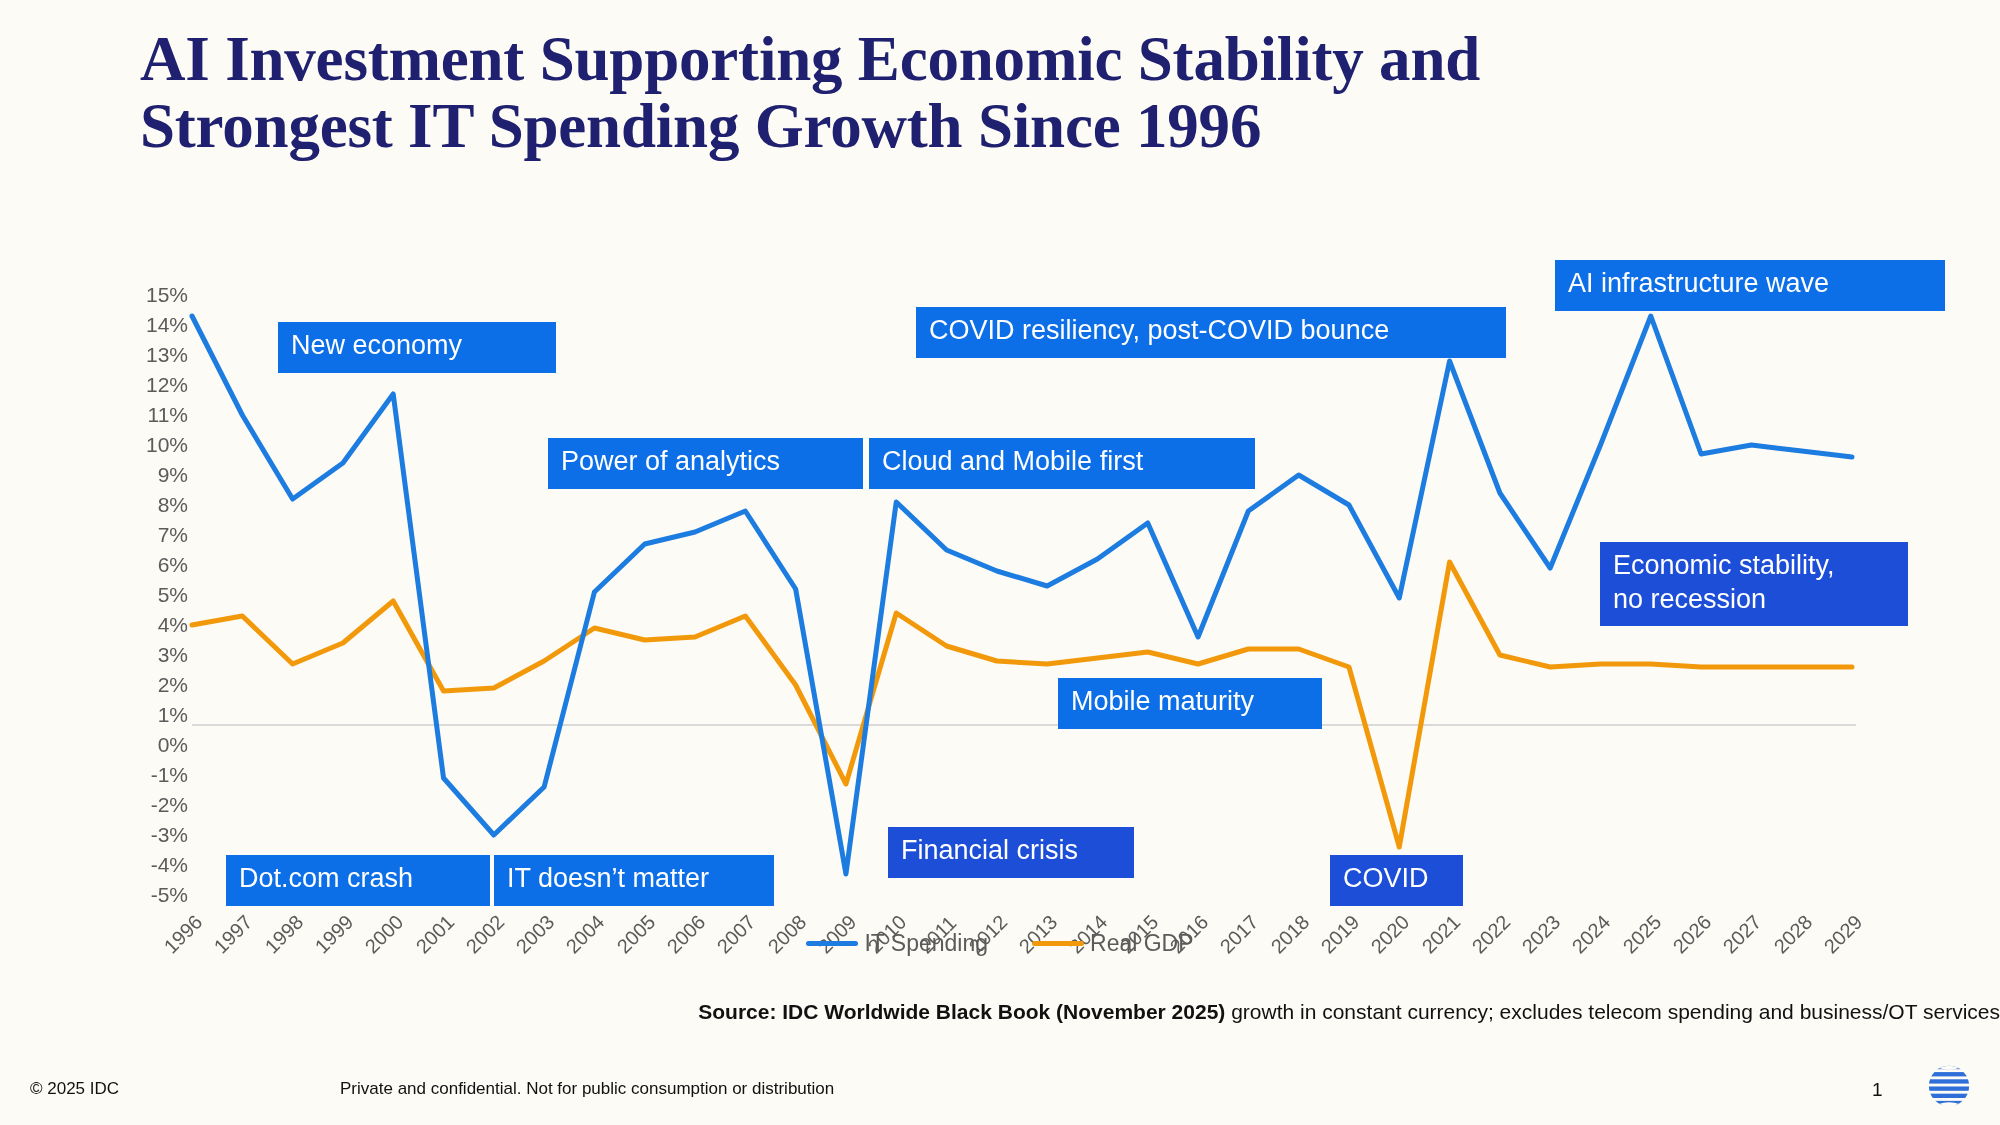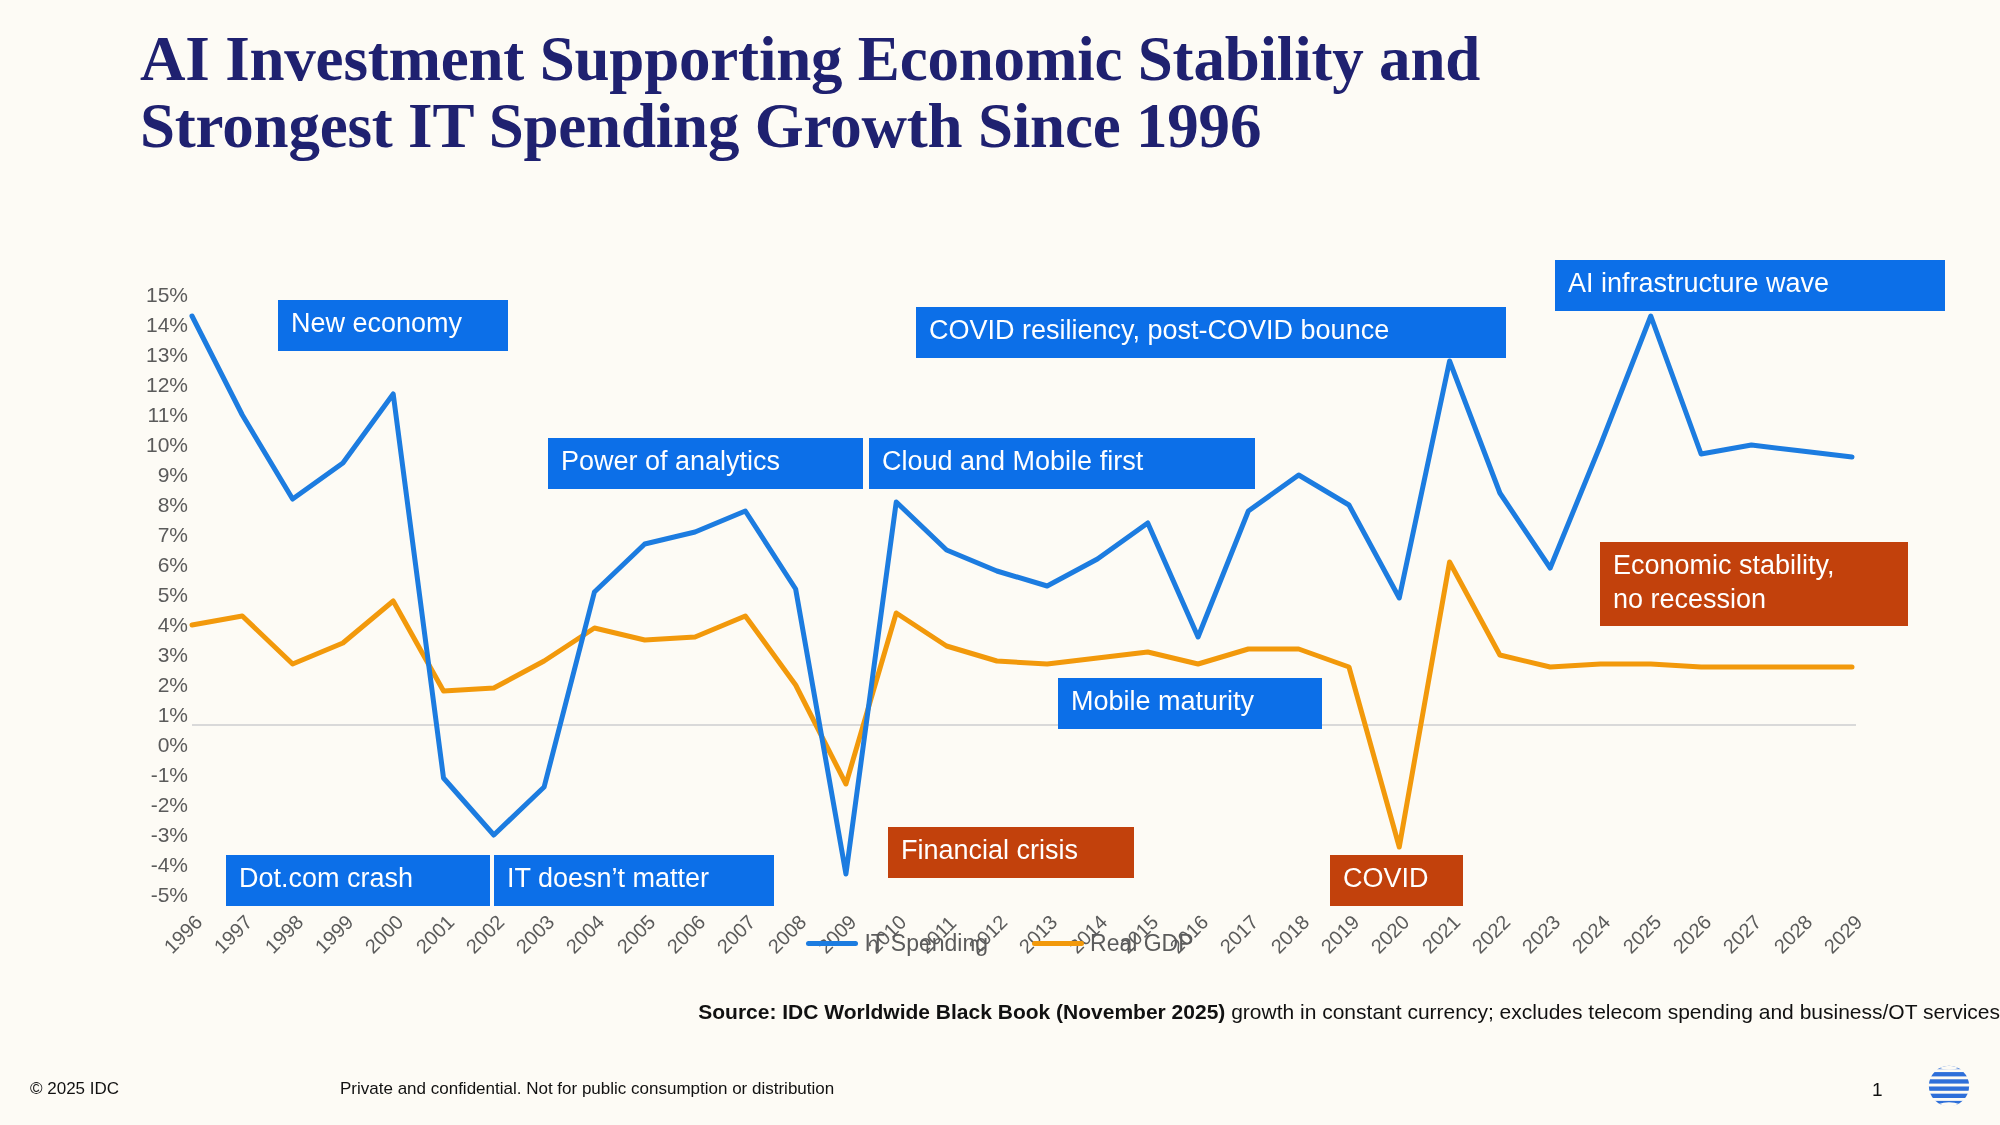--- a/index.html
+++ b/index.html
@@ -63,21 +63,21 @@
   .callout{
     position:absolute;
     color:#FFFFFF;
     font-size:27px;
     line-height:1.25;
     padding:7px 13px 9px 13px;
     white-space:pre-line;
     box-sizing:border-box;
   }
   .c-blue{background:#0C6FE8;}
-  .c-orange{background:#c2410c;}
+  .c-orange{background:#1d4ed8;}
   
   #legend{
     position:absolute;left:0;top:930px;width:2000px;
     display:flex;justify-content:center;align-items:center;gap:44px;
     font-size:23px;color:#5B5B5B;text-align:right;
   }
   .leg-item{display:flex;align-items:center;gap:6px;}
   .leg-swatch{display:block;width:52px;height:5px;border-radius:3px;}
   
   #source{
@@ -164,21 +164,21 @@
       <div class="xtick" style="left: 1408.48px;">2024</div>
       <div class="xtick" style="left: 1458.79px;">2025</div>
       <div class="xtick" style="left: 1509.09px;">2026</div>
       <div class="xtick" style="left: 1559.39px;">2027</div>
       <div class="xtick" style="left: 1609.7px;">2028</div>
       <div class="xtick" style="left: 1660px;">2029</div>
     </div>
 </div>
 
 <div id="callouts-layer">
-    <div class="callout c-blue" style="left: 278px; top: 300px; width: 230px; min-height: 51px;">New economy</div>
+    <div class="callout c-blue" style="left: 278px; top: 322px; width: 278px; min-height: 51px;">New economy</div>
     <div class="callout c-blue" style="left: 548px; top: 438px; width: 315px; min-height: 51px;">Power of analytics</div>
     <div class="callout c-blue" style="left: 869px; top: 438px; width: 386px; min-height: 51px;">Cloud and Mobile first</div>
     <div class="callout c-blue" style="left: 916px; top: 307px; width: 590px; min-height: 51px;">COVID resiliency, post-COVID bounce</div>
     <div class="callout c-blue" style="left: 1555px; top: 260px; width: 390px; min-height: 51px;">AI infrastructure wave</div>
     <div class="callout c-blue" style="left: 1058px; top: 678px; width: 264px; min-height: 51px;">Mobile maturity</div>
     <div class="callout c-orange" style="left: 1600px; top: 542px; width: 308px; min-height: 84px;">Economic stability,
 no recession</div>
     <div class="callout c-blue" style="left: 226px; top: 855px; width: 264px; min-height: 51px;">Dot.com crash</div>
     <div class="callout c-blue" style="left: 494px; top: 855px; width: 280px; min-height: 51px;">IT doesn’t matter</div>
     <div class="callout c-orange" style="left: 888px; top: 827px; width: 246px; min-height: 51px;">Financial crisis</div>

